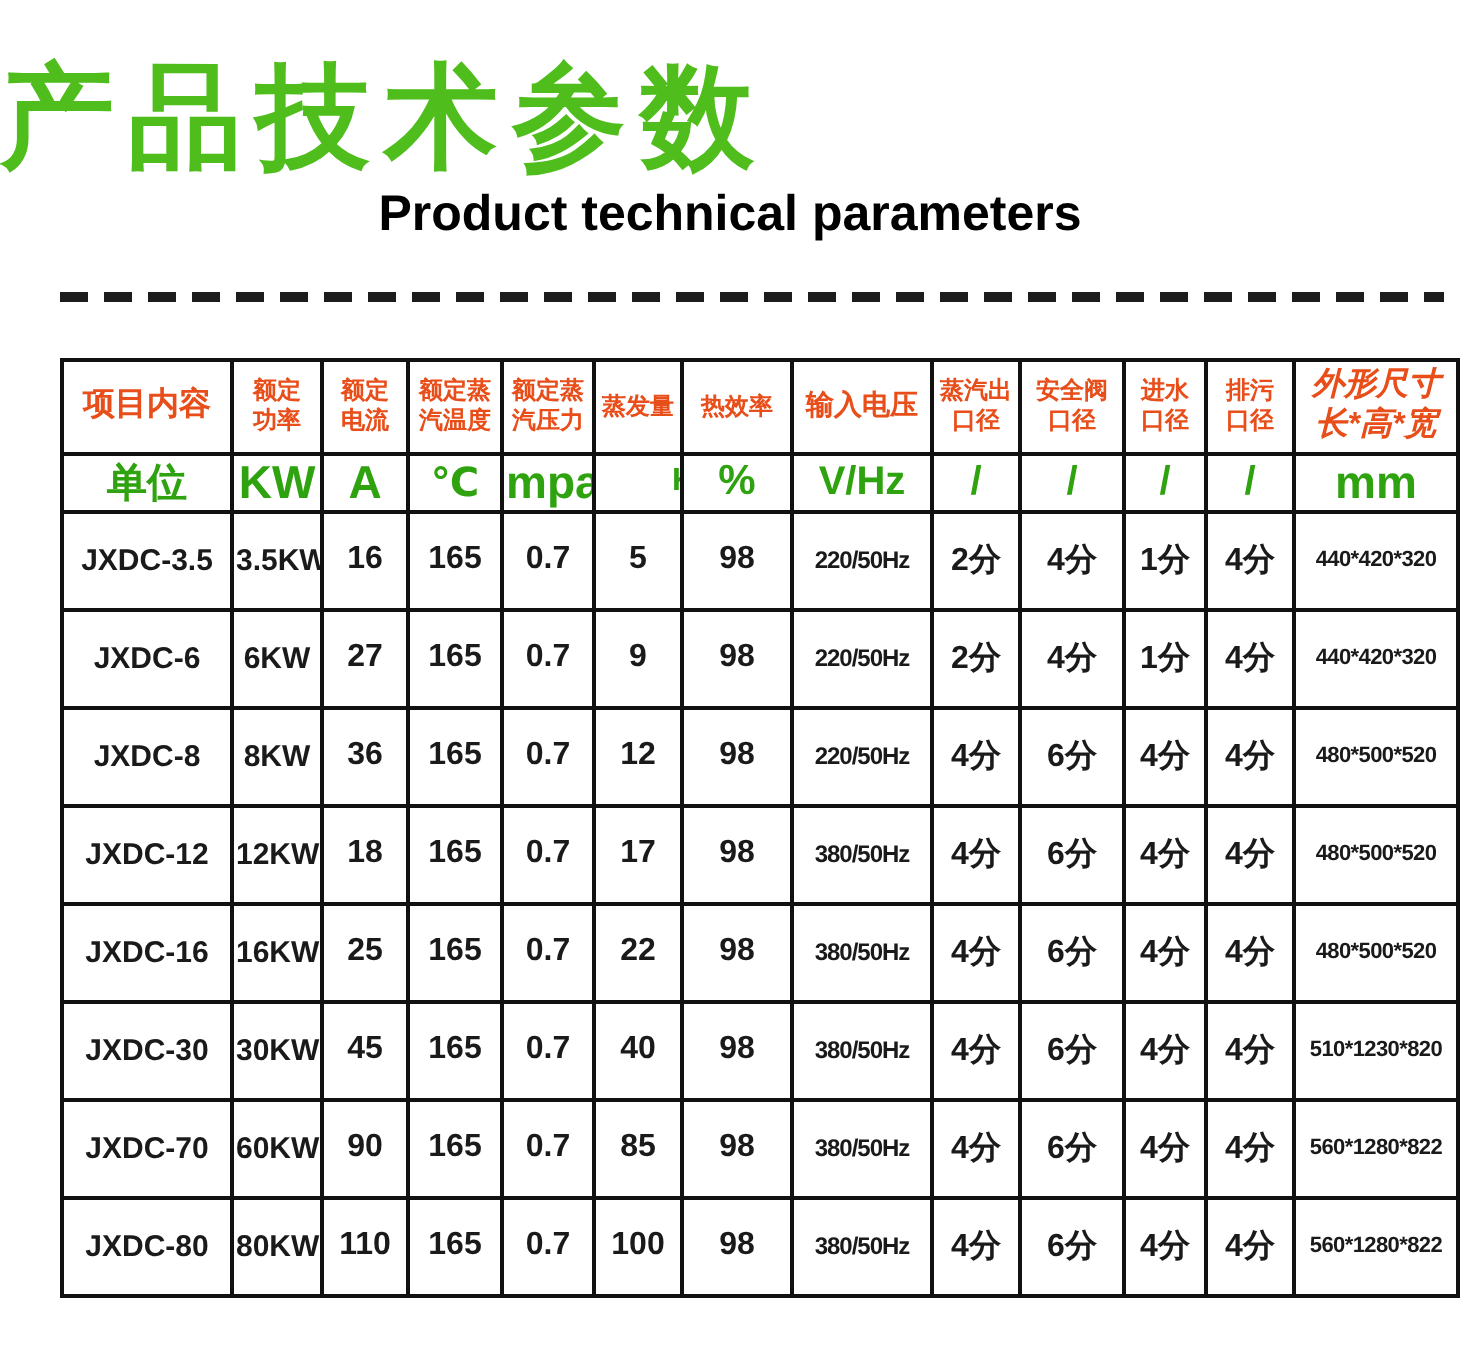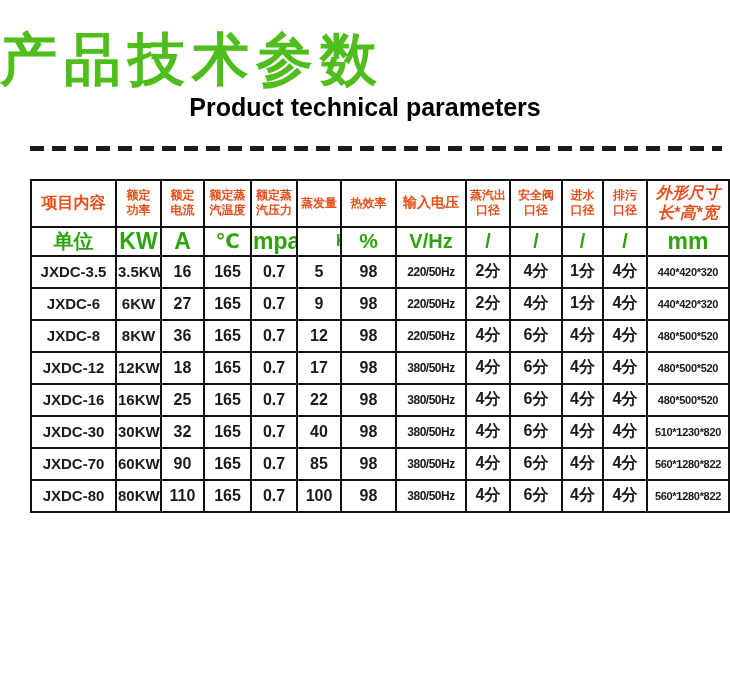--- a/index.html
+++ b/index.html
@@ -69,21 +69,21 @@
   tr.units td {
     color: #2fa30f;
     font-weight: bold;
     font-size: 20px;
   }
   tr.units td.c1, tr.units td.c2, tr.units td.c4, tr.units td.c12 { font-size: 23px; }
   tr.units td.c5 { font-size: 16px; padding-left: 38px; }
   tr.units td.c6 { font-size: 21px; }
 
   
-  tbody.data tr { height: 32px; }
+  tbody.data tr { height: 49px; }
   tbody.data td {
     color: #1a1a1a;
     font-weight: bold;
     font-size: 16px;
   }
   tbody.data td.c0 { font-size: 15px; }
   tbody.data td.c1 { font-size: 15px; }
   tbody.data td.c7 { font-size: 12px; letter-spacing: -0.5px; }
   tbody.data td.c12 { font-size: 11px; letter-spacing: -0.3px; }
 </style>
@@ -225,21 +225,21 @@
           <td class="c7">380/50Hz</td>
           <td class="c8">4分</td>
           <td class="c9">6分</td>
           <td class="c10">4分</td>
           <td class="c11">4分</td>
           <td class="c12">480*500*520</td>
         </tr>
         <tr>
           <td class="c0">JXDC-30</td>
           <td class="c1">30KW</td>
-          <td class="c2">32</td>
+          <td class="c2">45</td>
           <td class="c3">165</td>
           <td class="c4">0.7</td>
           <td class="c5">40</td>
           <td class="c6">98</td>
           <td class="c7">380/50Hz</td>
           <td class="c8">4分</td>
           <td class="c9">6分</td>
           <td class="c10">4分</td>
           <td class="c11">4分</td>
           <td class="c12">510*1230*820</td>

